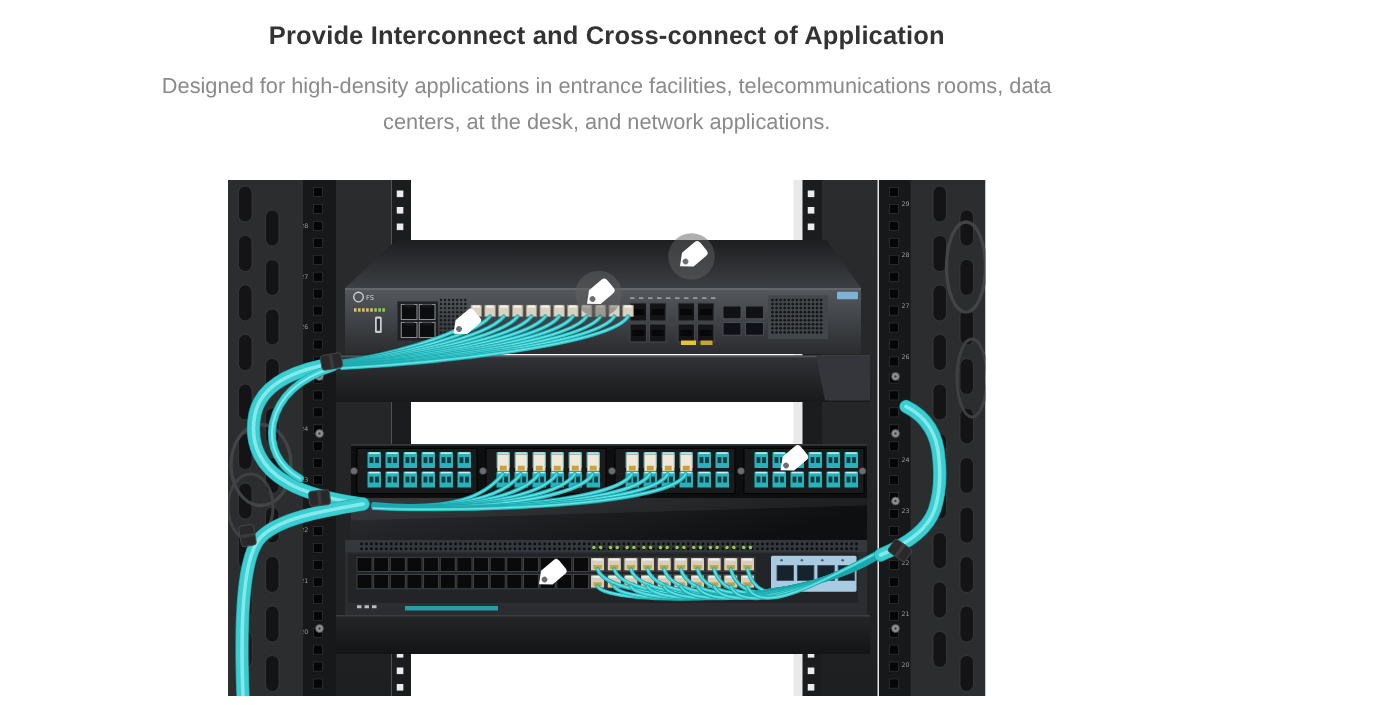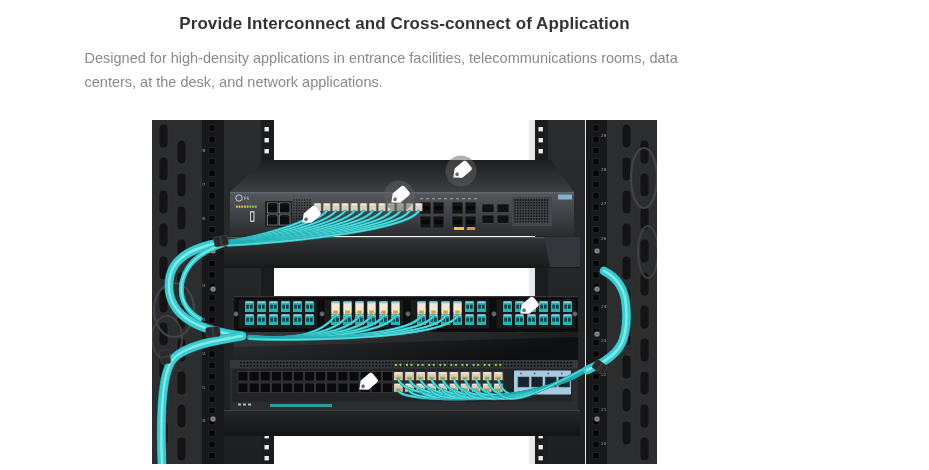--- a/index.html
+++ b/index.html
@@ -1,19 +1,19 @@
 <!DOCTYPE html>
 <html><head>
 <meta charset="utf-8">
 <style>
   html,body{margin:0;padding:0}
   body{width:929px;height:470px;background:#ffffff;font-family:"Liberation Sans",sans-serif;overflow:hidden}
   .section{width:809px}
   .title{margin:14px 0 0;text-align:center;font-size:17px;font-weight:700;color:#333333;letter-spacing:.1px}
-  .subtitle{margin:13px auto 0;width:640px;text-align:left;font-size:14.5px;line-height:1.64;color:#8a8a8a}
+  .subtitle{margin:13px auto 0;width:640px;text-align:center;font-size:14.5px;line-height:1.64;color:#8a8a8a}
   .scene{width:505px;height:344px;margin:25px auto 0;position:relative}
   svg{display:block}
 </style>
 </head>
 <body>
 
 <div class="section">
   <h2 class="title">Provide Interconnect and Cross-connect of Application</h2>
   <p class="subtitle">Designed for high-density applications in entrance facilities, telecommunications rooms, data centers, at the desk, and network applications.</p>
 

